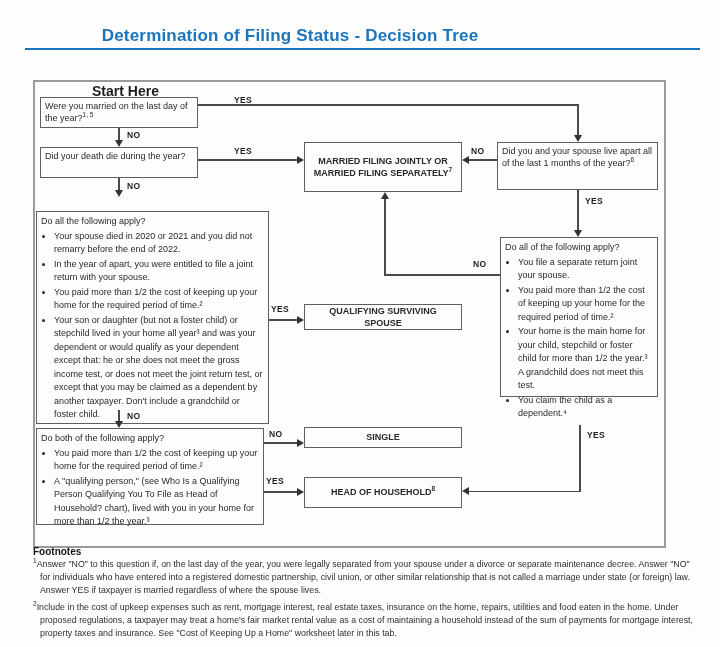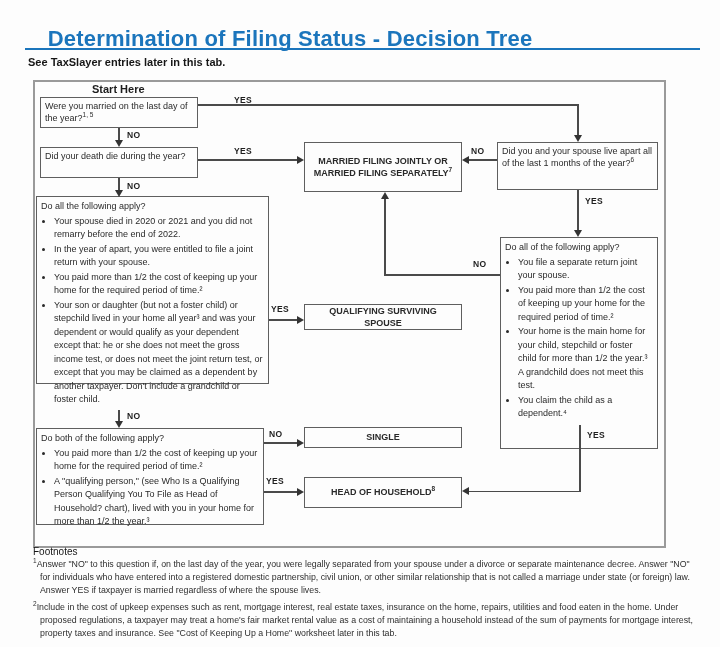--- a/index.html
+++ b/index.html
@@ -9,41 +9,41 @@
     font-family:"Liberation Sans","DejaVu Sans",sans-serif;
     color:#262626;
     position:relative;
     overflow:hidden;
   }
   .page{position:relative;width:720px;height:647px;}
 
   
   .title{
     position:absolute;left:0;top:26px;width:580px;
-    text-align:center;font-size:22px;font-weight:bold;
+    text-align:center;font-size:17px;font-weight:bold;
     color:var(--accent,#1b75bc);letter-spacing:.2px;
   }
   .title-rule{
     position:absolute;left:25px;top:48px;width:675px;height:2px;
     background:var(--accent,#1b75bc);
   }
   .subtitle{
     position:absolute;left:28px;top:56px;
     font-size:11px;font-weight:bold;color:#161616;
   }
 
   
   .tree{
     position:absolute;left:33px;top:80px;width:629px;height:464px;
     border:2px solid #9a9a9a;background:transparent;
   }
 
   .start-here{
     position:absolute;left:92px;top:83px;
-    font-size:11px;font-weight:bold;color:#1d1d1d;
+    font-size:14px;font-weight:bold;color:#1d1d1d;
   }
 
   
   .box{
     position:absolute;border:1.4px solid #5f5f5f;background:#fdfdfd;
     font-size:9px;line-height:1.3;color:#2a2a2a;
     padding:3px 4px;box-sizing:border-box;
   }
   .outcome{
     display:flex;align-items:center;justify-content:center;
@@ -67,38 +67,37 @@
   }
   .arr{position:absolute;width:0;height:0;}
   .arr-right{border-top:4px solid transparent;border-bottom:4px solid transparent;border-left:7px solid #333;}
   .arr-left{border-top:4px solid transparent;border-bottom:4px solid transparent;border-right:7px solid #333;}
   .arr-down{border-left:4px solid transparent;border-right:4px solid transparent;border-top:7px solid #333;}
   .arr-up{border-left:4px solid transparent;border-right:4px solid transparent;border-bottom:7px solid #333;}
 
   
   .fn-head{
     position:absolute;left:33px;top:546px;
-    font-size:10px;font-weight:normal;color:#161616;
+    font-size:10px;font-weight:bold;color:#161616;
   }
   .fn{
     position:absolute;left:33px;width:662px;
     font-size:8.8px;line-height:1.5;color:#2e2e2e;
     padding-left:7px;text-indent:-7px;margin:0;
   }
   .fn1{top:558px;}
   .fn2{top:601px;}
 </style>
 </head>
 <body>
 
 <div class="page">
 
   <div class="title">Determination of Filing Status - Decision Tree</div>
   <div class="title-rule"></div>
-  <div class="subtitle">See TaxSlayer entries later in this tab.</div>
 
   <div class="tree"></div>
 
   <div class="start-here">Start Here</div>
 
   <div class="box" style="left:40px;top:97px;width:158px;height:31px;">
     <span>Were you married on the last day of the year?</span><sup>1, 5</sup>
   </div>
 
   <div class="box" style="left:40px;top:147px;width:158px;height:31px;">
@@ -106,35 +105,35 @@
   </div>
 
   <div class="box outcome" style="left:304px;top:142px;width:158px;height:50px;">
     <span><span>MARRIED FILING JOINTLY OR MARRIED FILING SEPARATELY</span><sup>7</sup></span>
   </div>
 
   <div class="box" style="left:497px;top:142px;width:161px;height:48px;">
     <span>Did you and your spouse live apart all of the last 1 months of the year?</span><sup>6</sup>
   </div>
 
-  <div class="box cond big" style="left:36px;top:196px;width:233px;height:188px;">
+  <div class="box cond big" style="left:36px;top:211px;width:233px;height:213px;">
     <p class="hdr">Do all the following apply?</p>
     <ul>
         <li>Your spouse died in 2020 or 2021 and you did not remarry before the end of 2022.</li>
         <li>In the year of apart, you were entitled to file a joint return with your spouse.</li>
         <li>You paid more than 1/2 the cost of keeping up your home for the required period of time.²</li>
         <li>Your son or daughter (but not a foster child) or stepchild lived in your home all year³ and was your dependent or would qualify as your dependent except that: he or she does not meet the gross income test, or does not meet the joint return test, or except that you may be claimed as a dependent by another taxpayer. Don't include a grandchild or foster child.</li>
       </ul>
   </div>
 
   <div class="box outcome" style="left:304px;top:304px;width:158px;height:26px;">
     <span>QUALIFYING SURVIVING SPOUSE</span>
   </div>
 
-  <div class="box cond big" style="left:500px;top:237px;width:158px;height:212px;">
+  <div class="box cond big" style="left:500px;top:237px;width:158px;height:160px;">
     <p class="hdr">Do all of the following apply?</p>
     <ul>
         <li>You file a separate return joint your spouse.</li>
         <li>You paid more than 1/2 the cost of keeping up your home for the required period of time.²</li>
         <li>Your home is the main home for your child, stepchild or foster child for more than 1/2 the year.³ A grandchild does not meet this test.</li>
         <li>You claim the child as a dependent.⁴</li>
       </ul>
   </div>
 
   <div class="box cond big" style="left:36px;top:428px;width:228px;height:97px;">

